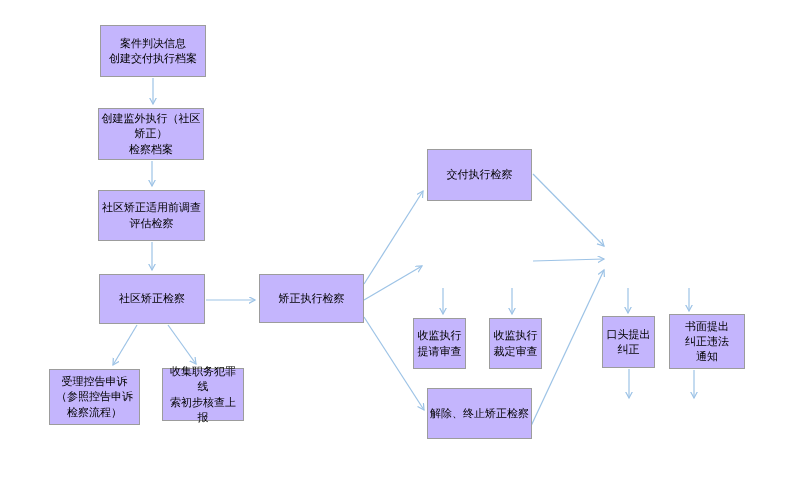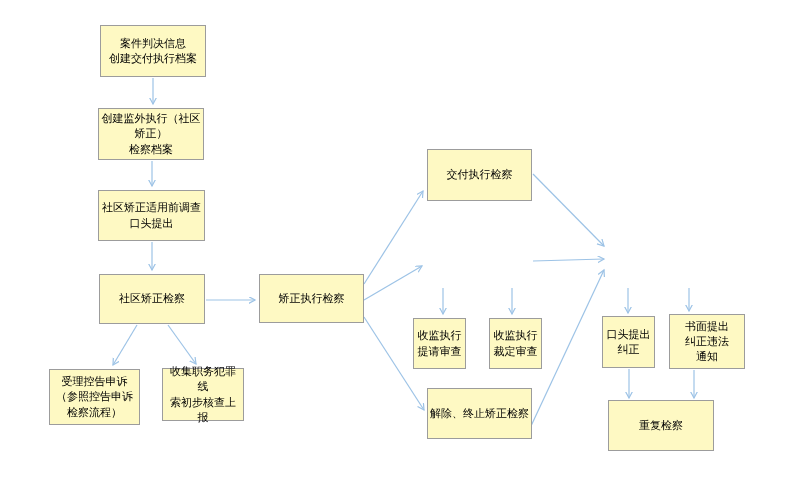--- a/index.html
+++ b/index.html
@@ -3,21 +3,21 @@
 <meta charset="utf-8">
 <style>
   html,body{margin:0;padding:0;}
   body{
     width:800px;height:479px;background:#ffffff;position:relative;overflow:hidden;
     font-family:"DejaVu Serif","Liberation Serif",serif;
   }
   .canvas{position:absolute;left:0;top:0;width:800px;height:479px;}
   svg.edges{position:absolute;left:0;top:0;}
   .node{
-    position:absolute;box-sizing:border-box;background:#fef9c3;
+    position:absolute;box-sizing:border-box;background:#c4b5fd;
     border:1px solid #9c9c9c;
     display:flex;align-items:center;justify-content:center;
     text-align:center;white-space:pre-line;
     font-size:11px;line-height:1.38;color:#000000;
     padding:1px 2px;
   }
 </style>
 </head>
 <body>
 
@@ -50,34 +50,33 @@
       <line x1="694" y1="370" x2="694" y2="398" marker-end="url(#arrowhead)"></line>
     </g>
   </svg>
 
   <div class="node" style="left:100px;top:25px;width:106px;height:52px">案件判决信息
 创建交付执行档案</div>
   <div class="node" style="left:98px;top:108px;width:106px;height:52px">创建监外执行（社区
 矫正）
 检察档案</div>
   <div class="node" style="left:98px;top:190px;width:107px;height:51px">社区矫正适用前调查
-口头提出</div>
+评估检察</div>
   <div class="node" style="left:99px;top:274px;width:106px;height:50px">社区矫正检察</div>
   <div class="node" style="left:49px;top:369px;width:91px;height:56px">受理控告申诉
 （参照控告申诉
 检察流程）</div>
   <div class="node" style="left:259px;top:274px;width:105px;height:49px">矫正执行检察</div>
   <div class="node" style="left:162px;top:368px;width:82px;height:53px">收集职务犯罪线
 索初步核查上报</div>
   <div class="node" style="left:427px;top:149px;width:105px;height:52px">交付执行检察</div>
   <div class="node" style="left:413px;top:318px;width:53px;height:51px">收监执行
 提请审查</div>
   <div class="node" style="left:489px;top:318px;width:53px;height:51px">收监执行
 裁定审查</div>
   <div class="node" style="left:427px;top:388px;width:105px;height:51px">解除、终止矫正检察</div>
   <div class="node" style="left:602px;top:316px;width:53px;height:52px">口头提出
 纠正</div>
   <div class="node" style="left:669px;top:314px;width:76px;height:55px">书面提出
 纠正违法
 通知</div>
-  <div class="node" style="left:608px;top:400px;width:106px;height:51px">重复检察</div>
 
 </div>
 
 </body></html>

